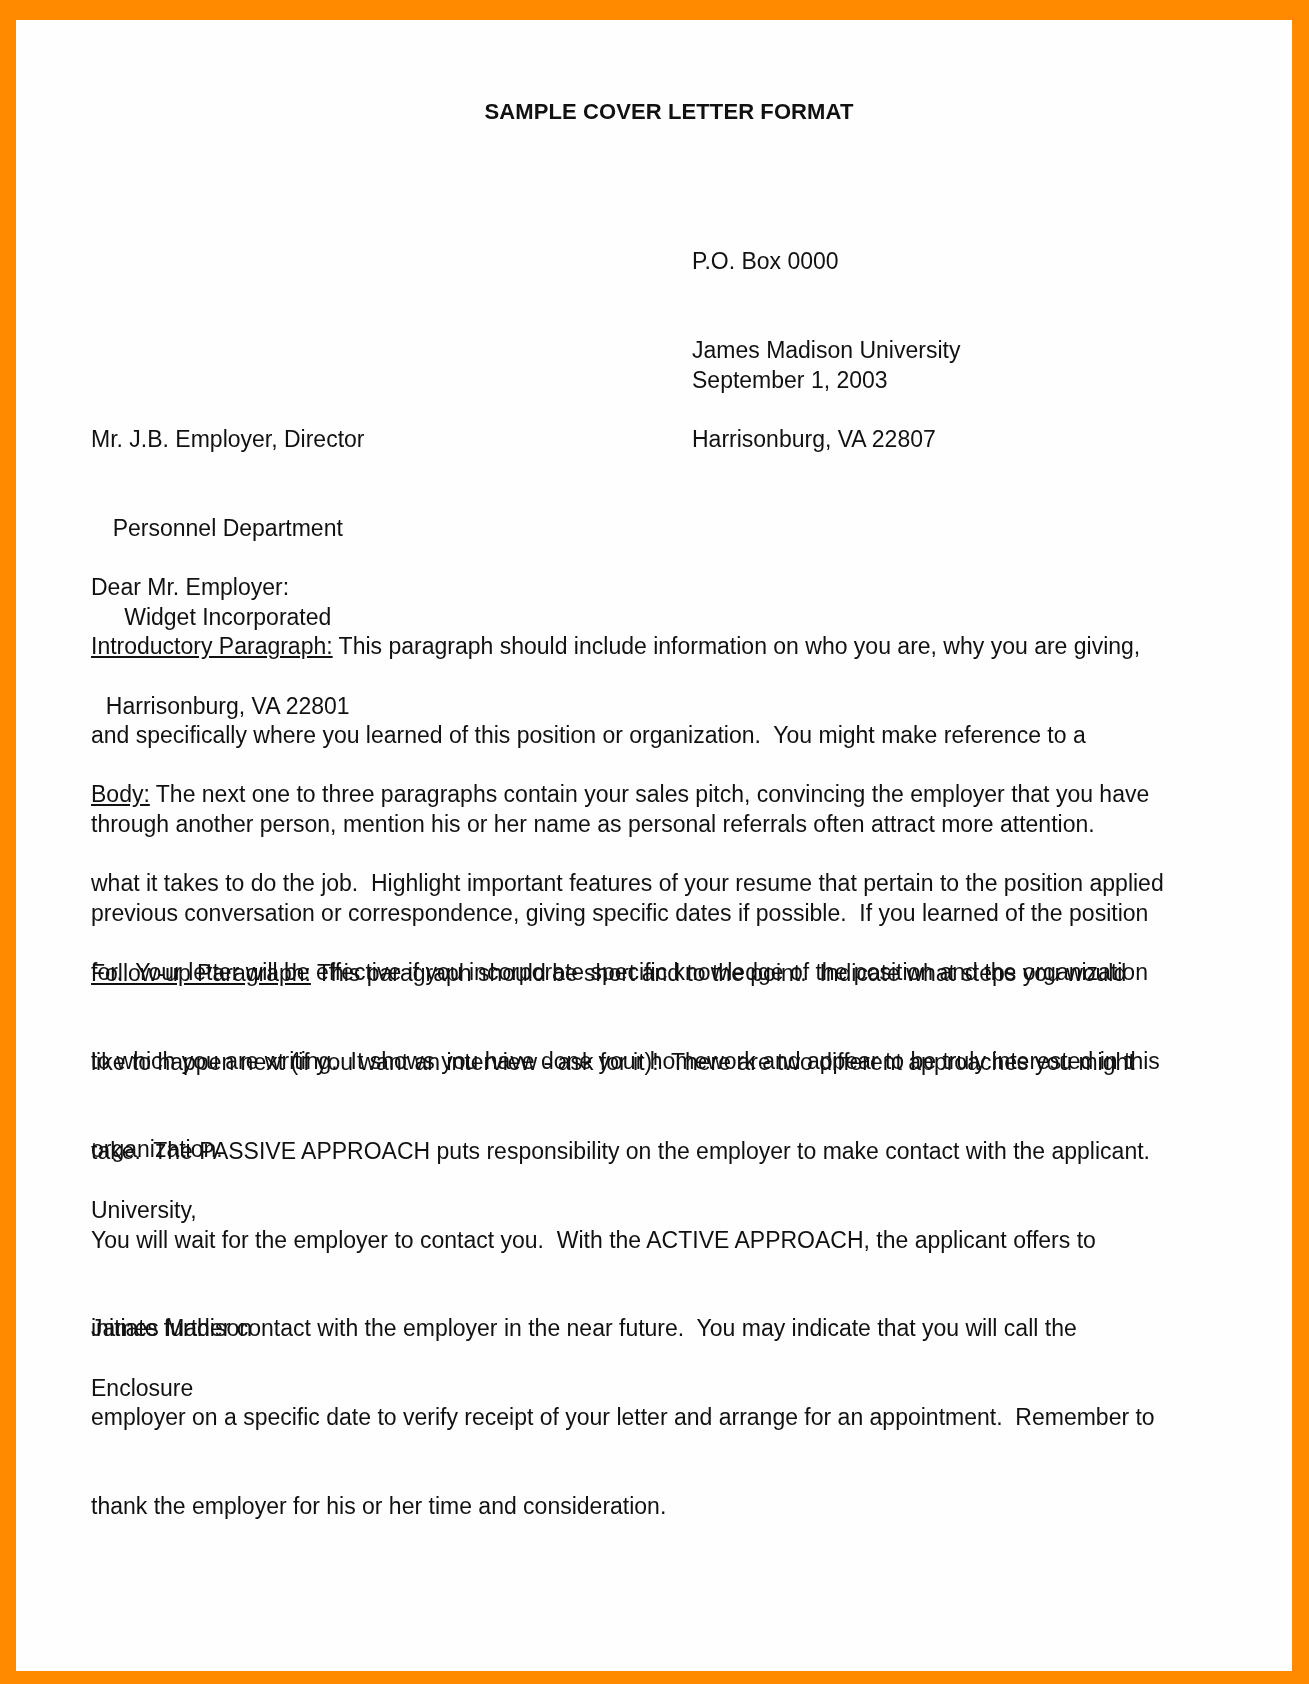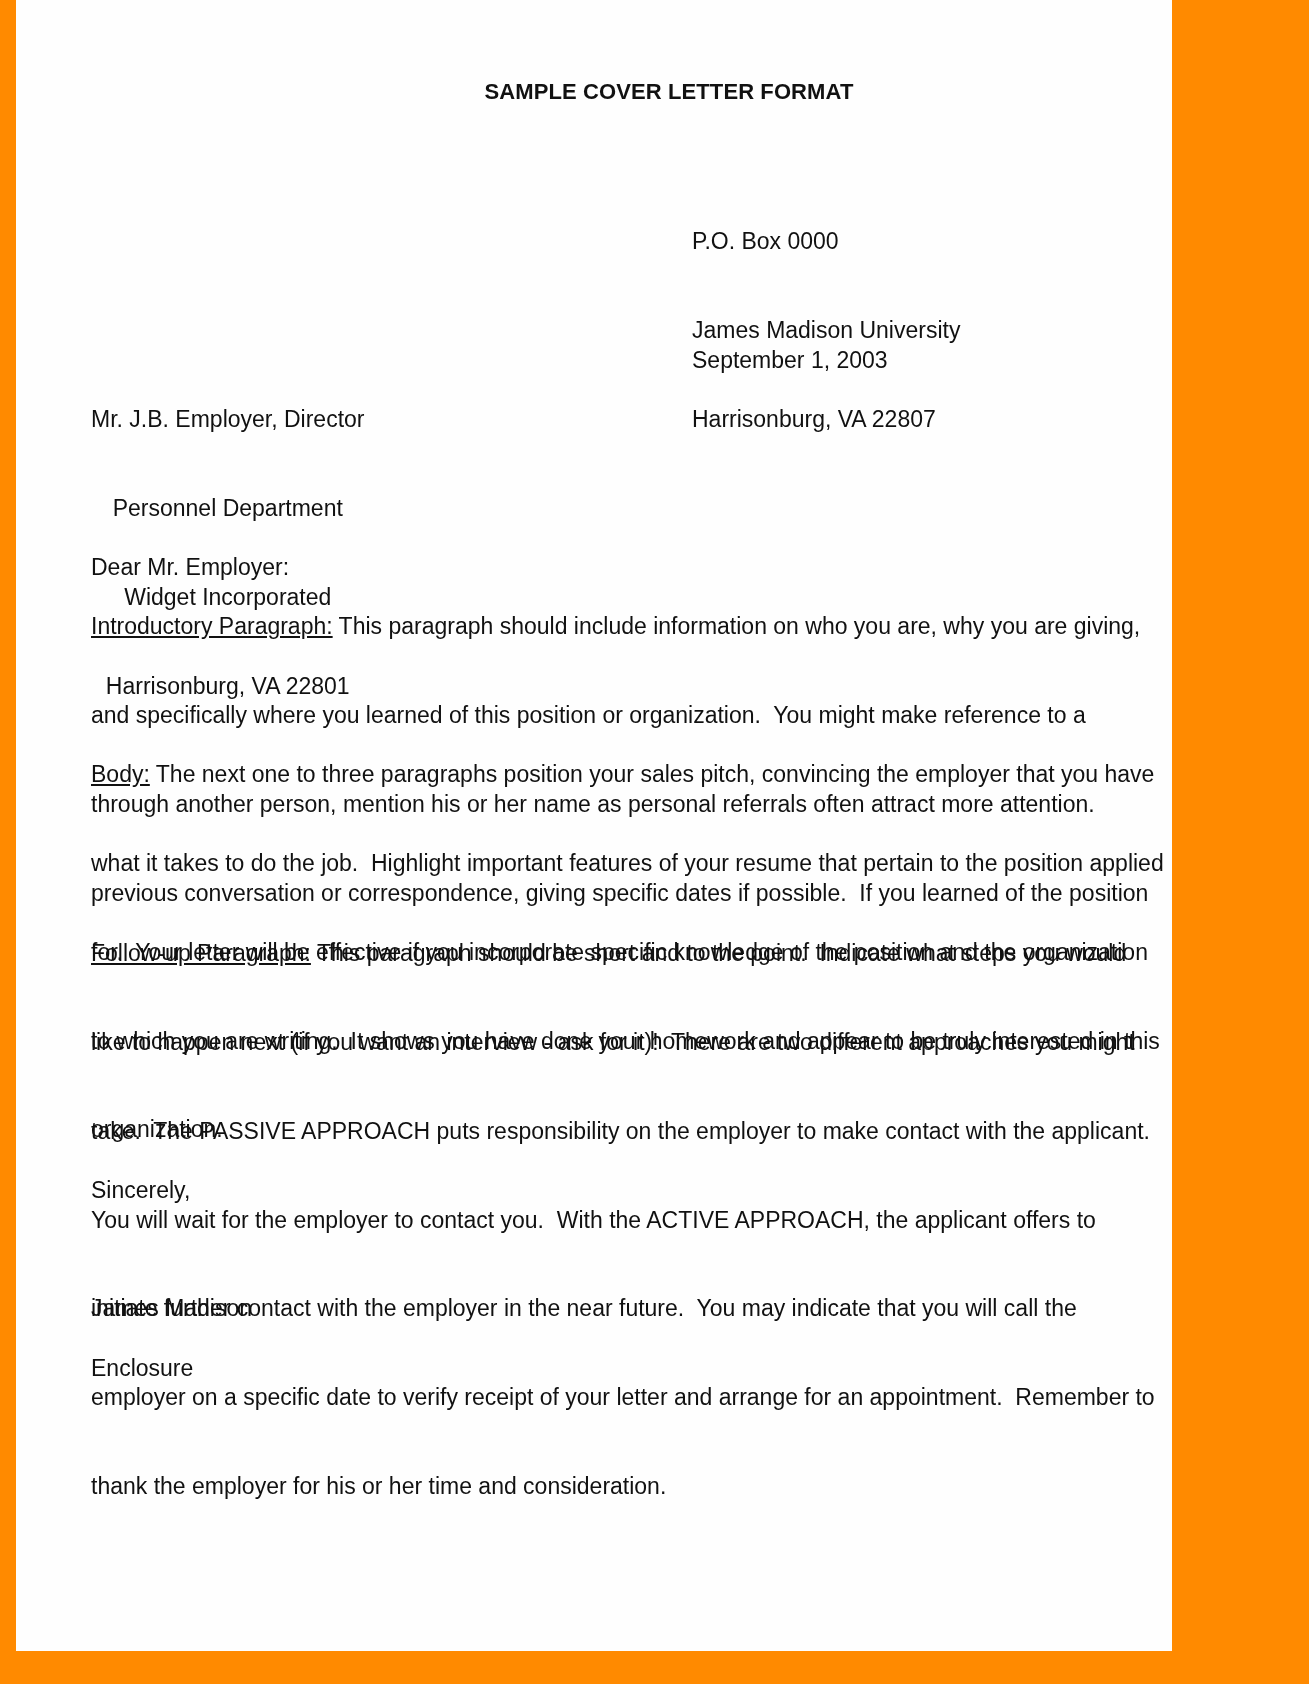--- a/index.html
+++ b/index.html
@@ -8,22 +8,22 @@
       height: 1684px;
       background: #ff8a00;
       position: relative;
       overflow: hidden;
       font-family: "Liberation Sans", sans-serif;
       color: #111;
     }
     .page {
       position: absolute;
       left: 16px;
-      top: 0;
-      width: 1156px;
+      top: 20px;
+      width: 1276px;
       height: 1651px;
       background: #fefefe;
     }
     .title {
       position: absolute;
       left: 0;
       width: 1276px;
       top: 79px;
       text-align: center;
       font-weight: bold;
@@ -79,39 +79,39 @@
   </div>
 
   <div class="block p-intro">
     <span class="line"><span class="u">Introductory Paragraph:</span><span> This paragraph should include information on who you are, why you are giving,</span></span>
     <span class="line">and specifically where you learned of this position or organization.  You might make reference to a</span>
     <span class="line">through another person, mention his or her name as personal referrals often attract more attention.</span>
     <span class="line">previous conversation or correspondence, giving specific dates if possible.  If you learned of the position</span>
   </div>
 
   <div class="block p-body">
-    <span class="line"><span class="u">Body:</span><span> The next one to three paragraphs position your sales pitch, convincing the employer that you have</span></span>
+    <span class="line"><span class="u">Body:</span><span> The next one to three paragraphs contain your sales pitch, convincing the employer that you have</span></span>
     <span class="line">what it takes to do the job.  Highlight important features of your resume that pertain to the position applied</span>
     <span class="line">for.  Your letter will be effective if you incorporate specific knowledge of the position and the organization</span>
     <span class="line">to which you are writing.  It shows you have done your homework and appear to be truly interested in this</span>
     <span class="line">organization.</span>
   </div>
 
   <div class="block p-follow">
     <span class="line"><span class="u">Follow-up Paragraph:</span><span> This paragraph should be short and to the point.  Indicate what steps you would</span></span>
     <span class="line">like to happen next (if you want an interview - ask for it)!  There are two different approaches you might</span>
     <span class="line">take.  The PASSIVE APPROACH puts responsibility on the employer to make contact with the applicant.</span>
     <span class="line">You will wait for the employer to contact you.  With the ACTIVE APPROACH, the applicant offers to</span>
     <span class="line">initiate further contact with the employer in the near future.  You may indicate that you will call the</span>
     <span class="line">employer on a specific date to verify receipt of your letter and arrange for an appointment.  Remember to</span>
     <span class="line">thank the employer for his or her time and consideration.</span>
   </div>
 
   <div class="block closing">
-    <span class="line">Sincerely,</span>
+    <span class="line">University,</span>
   </div>
 
   <div class="block signature">
     <span class="line">James Madison</span>
   </div>
 
   <div class="block enclosure">
     <span class="line">Enclosure</span>
   </div>
 

